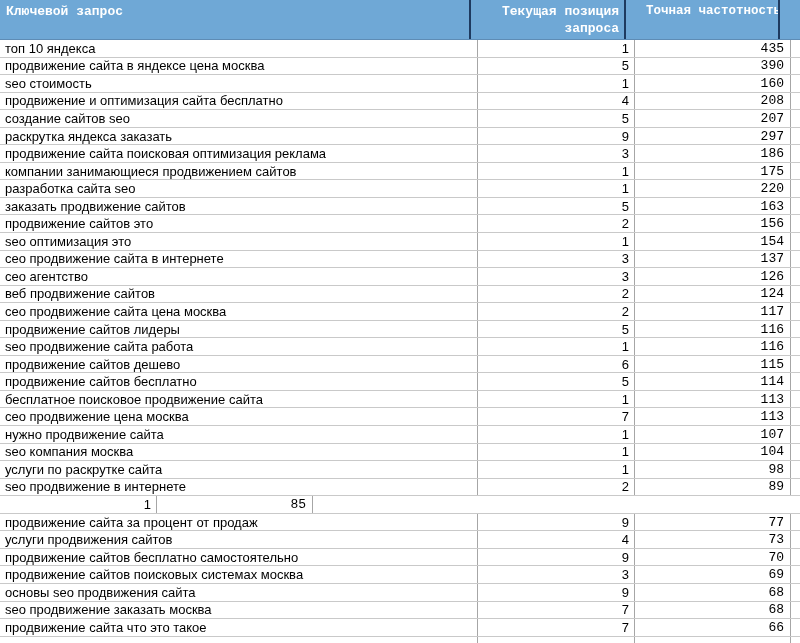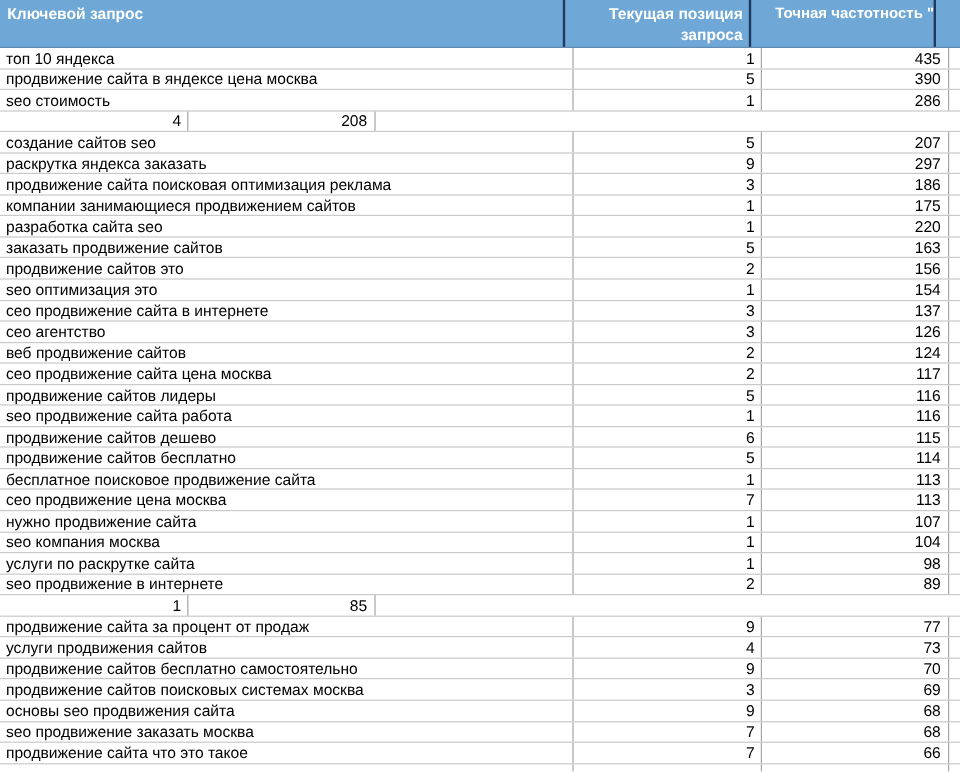--- a/index.html
+++ b/index.html
@@ -20,20 +20,21 @@
     font-family: "Liberation Sans", sans-serif;
   }
   .table { width: 800px; }
 
   
   .header-row {
     display: flex;
     height: 40px;
     background: var(--header-bg);
     border-bottom: 1px solid var(--header-bottom);
+    font-family: Liberation Mono, monospace;
   }
   .hcell {
     color: var(--header-text);
     font-size: 13px;
     font-weight: bold;
     line-height: 17px;
     padding-top: 3px;
     overflow: hidden;
     padding-left: 20px;
   }
@@ -47,21 +48,21 @@
     display: flex;
     height: 17.56px;
     border-bottom: 1px solid var(--grid-h);
     color: var(--row-text);
     font-size: 13px;
     align-items: flex-end;
   }
   .cell { height: 100%; display: flex; align-items: center; overflow: hidden; white-space: nowrap; }
   .cell.c1 { width: 478px; padding-left: 5px; border-right: 1px solid var(--grid-v); }
   .cell.c2 { width: 157px; justify-content: flex-end; padding-right: 5px; border-right: 1px solid var(--grid-v); }
-  .cell.c3 { width: 156px; justify-content: flex-end; padding-right: 6px; border-right: 1px solid var(--grid-v); }
+  .cell.c3 { width: 156px; justify-content: flex-end; padding-right: 6px; border-right: 1px solid var(--grid-v); font-family: Liberation Mono, monospace; }
   .cell.c4 { flex: 1; }
 
   
   .partial-row { border-bottom: none; height: 6px; }
   .partial-row .cell { border-bottom: none; }
 </style>
 </head>
 <body>
 
 <div class="table">
@@ -82,24 +83,25 @@
   </div>
       <div class="row">
     <div class="cell c1">продвижение сайта в яндексе цена москва</div>
     <div class="cell c2">5</div>
     <div class="cell c3">390</div>
     <div class="cell c4"></div>
   </div>
       <div class="row">
     <div class="cell c1">seo стоимость</div>
     <div class="cell c2">1</div>
-    <div class="cell c3">286</div>
-    <div class="cell c4"></div>
-  </div>
-      <div class="row">
+    <div class="cell c3">160</div>
+    <div class="cell c4"></div>
+  </div>
+      <div class="row">
+    <div class="cell c1">продвижение и оптимизация сайта бесплатно</div>
     <div class="cell c2">4</div>
     <div class="cell c3">208</div>
     <div class="cell c4"></div>
   </div>
       <div class="row">
     <div class="cell c1">создание сайтов seo</div>
     <div class="cell c2">5</div>
     <div class="cell c3">207</div>
     <div class="cell c4"></div>
   </div>

